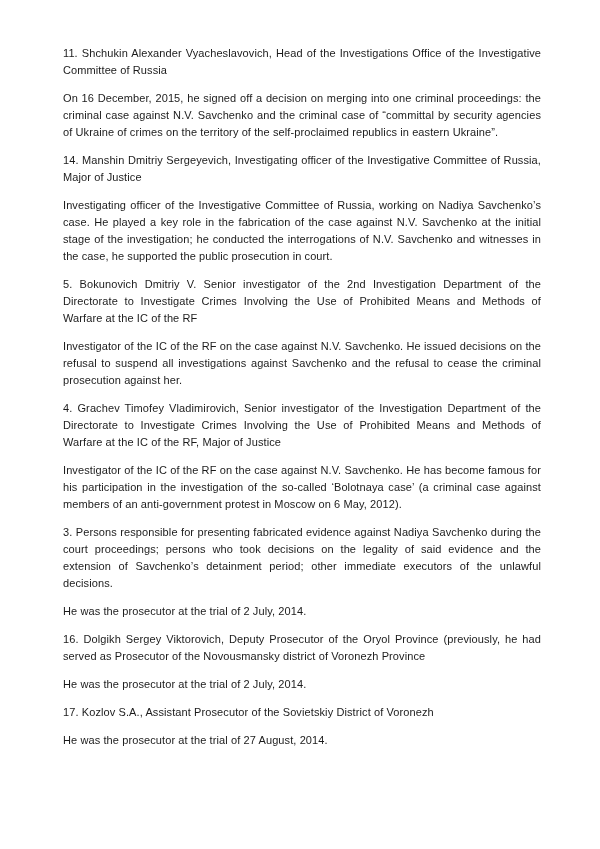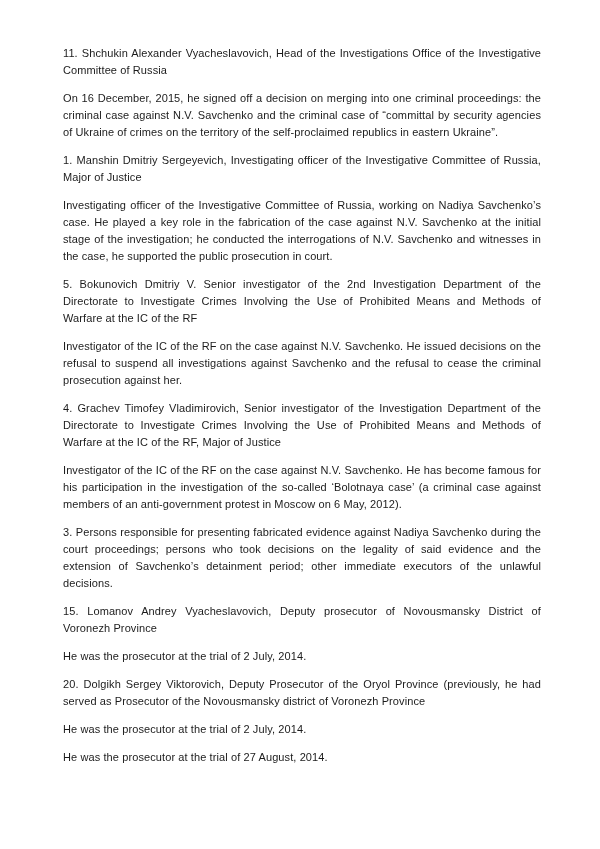--- a/index.html
+++ b/index.html
@@ -33,26 +33,26 @@
     text-underline-offset: 2px;
   }
 </style>
 </head>
 <body>
 
 <div class="page">
   <div class="doc">
     <p>11. Shchukin Alexander Vyacheslavovich, Head of the Investigations Office of the Investigative Committee of Russia</p>
     <p>On 16 December, 2015, he signed off a decision on merging into one criminal proceedings: the criminal case against N.V. Savchenko and the criminal case of “committal by security agencies of Ukraine of crimes on the territory of the self-proclaimed republics in eastern Ukraine”.</p>
-    <p>1. Manshin Dmitriy Sergeyevich, Investigating officer of the Investigative Committee of Russia, Major of Justice</p>
+    <p>14. Manshin Dmitriy Sergeyevich, Investigating officer of the Investigative Committee of Russia, Major of Justice</p>
     <p>Investigating officer of the Investigative Committee of Russia, working on Nadiya Savchenko’s case. He played a key role in the fabrication of the case against N.V. Savchenko at the initial stage of the investigation; he conducted the interrogations of N.V. Savchenko and witnesses in the case, he supported the public prosecution in court.</p>
     <p>5. Bokunovich Dmitriy V. Senior investigator of the 2nd Investigation Department of the Directorate to Investigate Crimes Involving the Use of Prohibited Means and Methods of Warfare at the IC of the RF</p>
     <p>Investigator of the IC of the RF on the case against N.V. Savchenko. He issued decisions on the refusal to suspend all investigations against Savchenko and the refusal to cease the criminal prosecution against her.</p>
     <p>4. Grachev Timofey Vladimirovich, Senior investigator of the Investigation Department of the Directorate to Investigate Crimes Involving the Use of Prohibited Means and Methods of Warfare at the IC of the RF, Major of Justice</p>
     <p>Investigator of the IC of the RF on the case against N.V. Savchenko. He has become famous for his participation in the investigation of the so-called ‘Bolotnaya case’ (a criminal case against members of an anti-government protest in Moscow on 6 May, 2012).</p>
     <p class="underlined">3. Persons responsible for presenting fabricated evidence against Nadiya Savchenko during the court proceedings; persons who took decisions on the legality of said evidence and the extension of Savchenko’s detainment period; other immediate executors of the unlawful decisions.</p>
-    <p>15. Lomanov Andrey Vyacheslavovich, Deputy prosecutor of Novousmansky District of Voronezh Province</p>
     <p>He was the prosecutor at the trial of 2 July, 2014.</p>
-    <p>20. Dolgikh Sergey Viktorovich, Deputy Prosecutor of the Oryol Province (previously, he had served as Prosecutor of the Novousmansky district of Voronezh Province</p>
+    <p>16. Dolgikh Sergey Viktorovich, Deputy Prosecutor of the Oryol Province (previously, he had served as Prosecutor of the Novousmansky district of Voronezh Province</p>
     <p>He was the prosecutor at the trial of 2 July, 2014.</p>
+    <p>17. Kozlov S.A., Assistant Prosecutor of the Sovietskiy District of Voronezh</p>
     <p>He was the prosecutor at the trial of 27 August, 2014.</p>
   </div>
 </div>
 
 </body></html>

